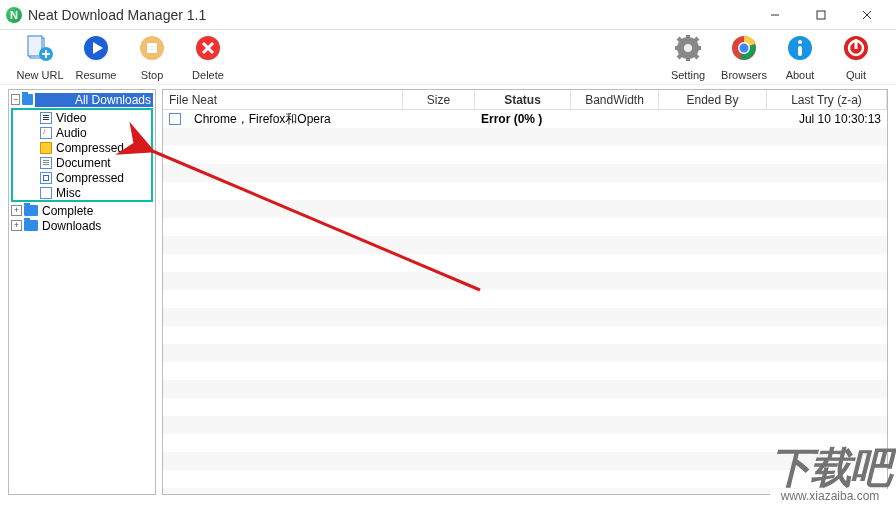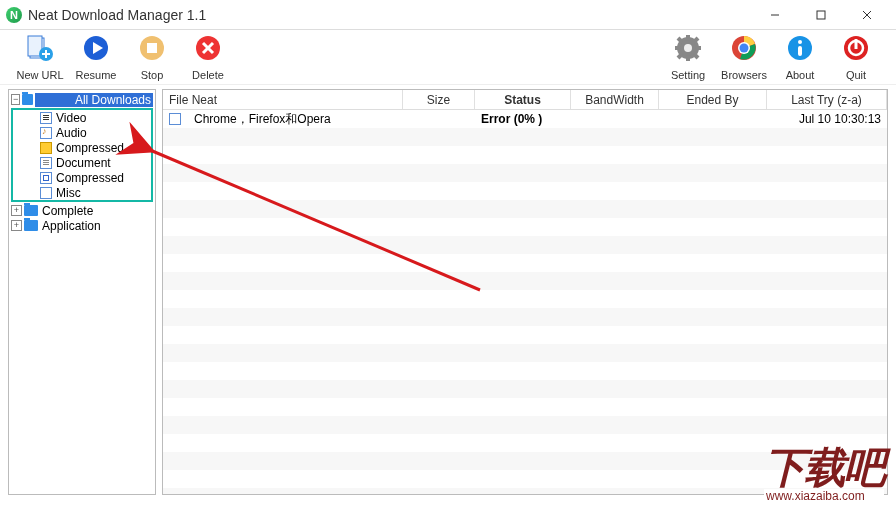--- a/index.html
+++ b/index.html
@@ -53,21 +53,21 @@
 .col-last { flex: 1; justify-content:center; }
 .trow { display:flex; height: 18px; align-items:center; }
 .td { padding: 0 6px; }
 .trow .col-name { display:flex; align-items:center; gap:13px; }
 .rows { flex:1; background: repeating-linear-gradient(#fff 0 18px, #f7f7f7 18px 36px); position: relative; }
 
 
 .arrow-svg { position:absolute; left:0; top:0; pointer-events:none; }
 
 
-.watermark { position:absolute; right:12px; bottom:6px; text-align:left; color:#7f1d1d; }
+.watermark { position:absolute; right:6px; bottom:6px; text-align:center; color:#737373; }
 .watermark .big { font-size:42px; font-weight:900; font-style:italic; letter-spacing:-2px; line-height:1; }
 .watermark .url { font-size:12px; background:#fff; padding:0 2px; }
 </style>
 </head>
 <body>
 
 <div class="titlebar">
   <div class="appicon">N</div>
   <div class="title">Neat Download Manager 1.1</div>
   <div class="winbtn">
@@ -244,21 +244,21 @@
           <div class="node">
             <span class="exp">+</span>
             <span class="foldericon"></span>
             <span class="txt">Complete</span>
           </div>
         </li>
       <li>
           <div class="node">
             <span class="exp">+</span>
             <span class="foldericon"></span>
-            <span class="txt">Application</span>
+            <span class="txt">Downloads</span>
           </div>
         </li>
     </ul>
   </div>
 
   <div class="main">
     <div class="thead">
       <div class="th col-name">File Neat</div>
       <div class="th col-size">Size</div>
       <div class="th col-status">Status</div>

